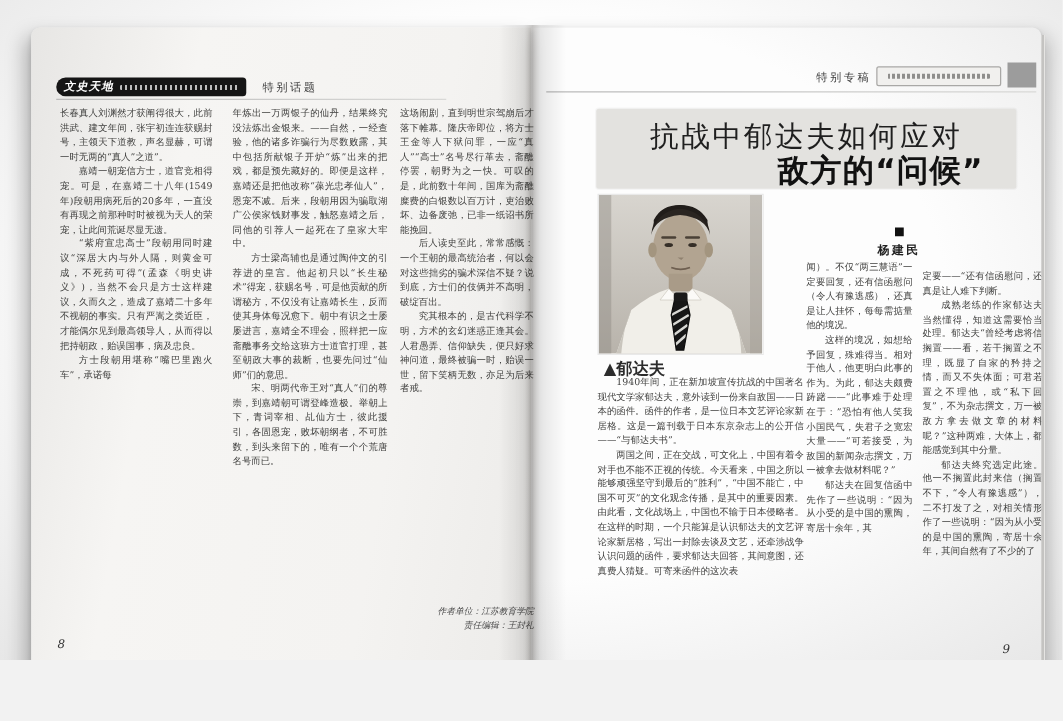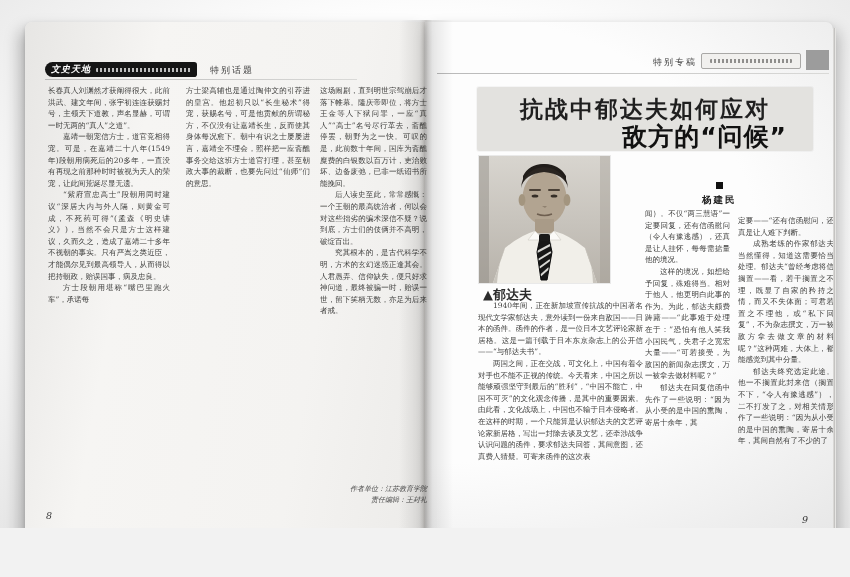--- a/index.html
+++ b/index.html
@@ -28,21 +28,21 @@
     font-family:"DejaVu Sans","Liberation Sans",sans-serif;}
   .hdr-rule{position:absolute;height:1px;background:linear-gradient(90deg,#b9b9b9,#d9d9d7);}
   .hdr-box{position:absolute;left:276px;top:31px;width:100px;height:16px;border:1px solid #a9a8a6;
     border-radius:2px;background:#f1f0ee;display:flex;align-items:center;padding:0 8px;box-sizing:border-box;}
   .hdr-box .microtext{background:repeating-linear-gradient(90deg,#8f8e8c 0 2px,transparent 2px 4px);}
   .hdr-square{position:absolute;left:381px;top:28px;width:23px;height:20px;background:#9c9c9c;}
   
   #title-box{position:absolute;left:52px;top:65px;width:336px;height:64px;background:#e3e2df;
     border-radius:2px;box-shadow:0 0 0 1px rgba(0,0,0,.03);}
   #title-line1{position:absolute;left:0;right:0;top:7px;text-align:center;font-size:23px;color:#1f1f1f;
-    font-weight:bold;letter-spacing:2px;font-family:"DejaVu Serif","Liberation Serif",serif;}
+    font-weight:normal;letter-spacing:2px;font-family:"DejaVu Serif","Liberation Serif",serif;}
   #title-line2{position:absolute;right:26px;top:33px;font-size:25px;color:#111;font-weight:900;
     letter-spacing:1px;font-family:"DejaVu Sans","Liberation Sans",sans-serif;}
   
   #author-line{position:absolute;left:277px;top:160px;display:flex;align-items:center;gap:5px;flex-direction:column;}
   #author-marker{width:7px;height:7px;background:#111;}
   #author-name{font-size:9.5px;font-weight:bold;color:#222;letter-spacing:2px;
     font-family:"DejaVu Sans","Liberation Sans",sans-serif;}
   
   #photo{position:absolute;left:54px;top:134px;width:131px;height:127px;overflow:hidden;
     box-shadow:0 0 0 1px rgba(0,0,0,.08);}
@@ -74,21 +74,23 @@
     <div class="section-label" style="left:185px;top:42px;">特别话题</div>
     <div class="hdr-rule" style="left:20px;top:57px;width:312px;"></div>
 
     <div class="col cont" style="left:23px;top:63px;width:122px;height:422px;">
         <p>长春真人刘渊然才获阐得很大，此前洪武、建文年间，张宇初连连获赐封号，主领天下道教，声名显赫，可谓一时无两的“真人”之道”。</p>
         <p>嘉靖一朝宠信方士，道官竞相得宠。可是，在嘉靖二十八年(1549年)段朝用病死后的20多年，一直没有再现之前那种时时被视为天人的荣宠，让此间荒诞尽显无遗。</p>
         <p>“紫府宣忠高士”段朝用同时建议“深居大内与外人隔，则黄金可成，不死药可得”(孟森《明史讲义》)，当然不会只是方士这样建议，久而久之，造成了嘉靖二十多年不视朝的事实。只有严嵩之类近臣，才能偶尔见到最高领导人，从而得以把持朝政，贻误国事，病及忠良。</p>
         <p>方士段朝用堪称“嘴巴里跑火车”，承诺每</p>
       </div>
     <div class="col cont" style="left:161px;top:63px;width:124px;height:422px;">
+        <p>年炼出一万两银子的仙丹，结果终究没法炼出金银来。——自然，一经查验，他的诸多诈骗行为尽数败露，其中包括所献银子开炉“炼”出来的把戏，都是预先藏好的。即便是这样，嘉靖还是把他改称“葆光忠孝仙人”，恩宠不减。后来，段朝用因为骗取湖广公侯家钱财事发，触怒嘉靖之后，同他的引荐人一起死在了皇家大牢中。</p>
         <p>方士梁高辅也是通过陶仲文的引荐进的皇宫。他起初只以“长生秘术”得宠，获赐名号，可是他贡献的所谓秘方，不仅没有让嘉靖长生，反而使其身体每况愈下。朝中有识之士屡屡进言，嘉靖全不理会，照样把一应斋醮事务交给这班方士道官打理，甚至朝政大事的裁断，也要先问过“仙师”们的意思。</p>
+        <p>宋、明两代帝王对“真人”们的尊崇，到嘉靖朝可谓登峰造极。举朝上下，青词宰相、乩仙方士，彼此援引，各固恩宠，败坏朝纲者，不可胜数，到头来留下的，唯有一个个荒唐名号而已。</p>
       </div>
     <div class="col cont" style="left:295px;top:63px;width:107px;height:390px;">
         <p>这场闹剧，直到明世宗驾崩后才落下帷幕。隆庆帝即位，将方士王金等人下狱问罪，一应“真人”“高士”名号尽行革去，斋醮停罢，朝野为之一快。可叹的是，此前数十年间，国库为斋醮糜费的白银数以百万计，吏治败坏、边备废弛，已非一纸诏书所能挽回。</p>
         <p>后人读史至此，常常感慨：一个王朝的最高统治者，何以会对这些拙劣的骗术深信不疑？说到底，方士们的伎俩并不高明，破绽百出。</p>
         <p>究其根本的，是古代科学不明，方术的玄幻迷惑正逢其会。人君愚弄、信仰缺失，便只好求神问道，最终被骗一时，贻误一世，留下笑柄无数，亦足为后来者戒。</p>
       </div>
 
     <div id="note-block">
       <div>作者单位：江苏教育学院</div>
       <div>责任编辑：王封礼</div>

